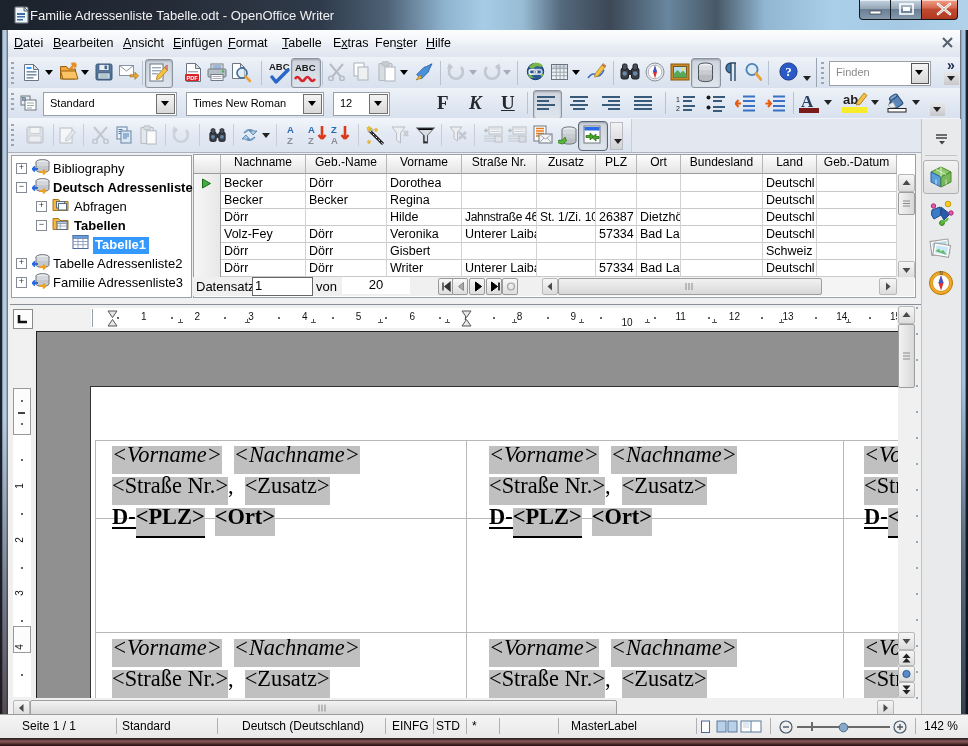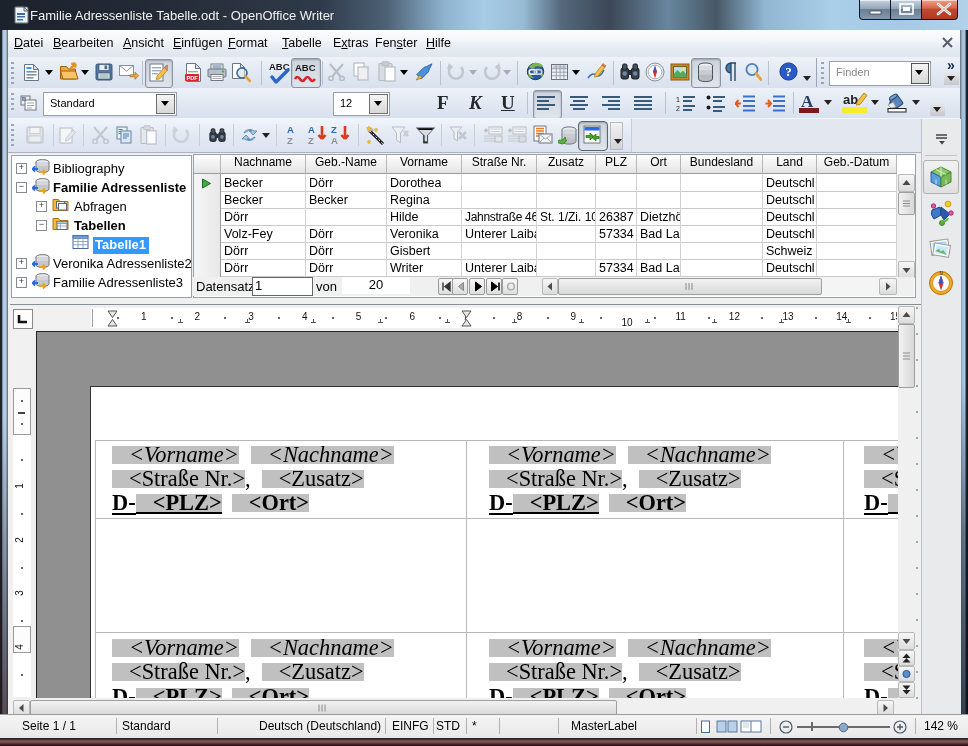--- a/index.html
+++ b/index.html
@@ -52,21 +52,21 @@
   #hruler{position:absolute;left:0px;top:3px;width:887px;height:20px;background:#f1f1f1;overflow:hidden;}
   #hruler .white{position:absolute;left:81px;top:0;right:0;bottom:0;background:#fff;}
   #vruler{position:absolute;left:3px;top:26px;width:18px;height:383px;background:#f1f1f1;}
   .rnum{position:absolute;font-size:10px;color:#111;font-family:"Liberation Sans",sans-serif;}
   .rdot{position:absolute;width:2px;height:2px;background:#333;border-radius:50%;}
   .rtab{position:absolute;width:5px;height:1.2px;background:#555;}
   .rtab::after{content:"";position:absolute;left:2px;top:-3px;width:1.2px;height:3px;background:#555;}
   
   #canvas{position:absolute;left:26px;top:26px;width:861px;height:366px;background:#909090;border-top:1px solid #222;border-left:1px solid #222;overflow:hidden;}
   #page{position:absolute;left:53px;top:54px;width:1200px;height:800px;background:#fff;border-left:1px solid #333;border-top:1px solid #333;}
-  .fld{background:#c0c0c0;display:inline-block;height:18px;line-height:18.5px;padding-left:17px;}
+  .fld{background:#c0c0c0;display:inline-block;height:28px;line-height:18.5px;}
   .db{display:inline-block;height:19px;line-height:18.5px;}
   .ub{border-bottom:2.2px solid #000;}
   .tline{position:absolute;background:#b8b8b8;}
   .tline.v{width:1px;}
   .tline.h{height:1px;}
   .lbl{position:absolute;font-family:"Liberation Serif",serif;font-size:22.4px;line-height:24.4px;color:#000;white-space:nowrap;}
   .lbl .it{font-style:italic;}
   .lbl .l3{font-weight:bold;}
   .sp{display:inline-block;}
   #hscroll{left:10px;top:699px;width:898px;height:16px;background:#f0f0f0;}
@@ -310,20 +310,26 @@
       <rect x="5" y="5" width="11" height="10" fill="#fff" stroke="#70767e"></rect>
       <rect x="2.5" y="2.5" width="3" height="3" fill="#8aa0b8" stroke="#4a5a6a" stroke-width=".5"></rect>
       <path d="M7 8 h7 M7 10.5 h7 M7 13 h5" stroke="#9aa" stroke-width="1"></path>
     </svg>
   <div class="combo" style="left:43px;top:92px;width:132px;height:22px;">
       <span class="txt">Standard</span>
       <span class="btn">
         <span class="darr" style="left:4px;top:6px;"></span>
       </span>
     </div>
+  <div class="combo" style="left:186px;top:92px;width:136px;height:22px;">
+      <span class="txt">Times New Roman</span>
+      <span class="btn">
+        <span class="darr" style="left:4px;top:6px;"></span>
+      </span>
+    </div>
   <div class="combo" style="left:333px;top:92px;width:55px;height:22px;">
       <span class="txt">12</span>
       <span class="btn">
         <span class="darr" style="left:4px;top:6px;"></span>
       </span>
     </div>
   <div class="abs" style="left:437px;top:92px;font-family:'Liberation Serif';font-size:19px;font-weight:bold;color:#24292e;">F</div>
   <div class="abs" style="left:469px;top:92px;font-family:'Liberation Serif';font-size:19px;font-style:italic;font-weight:bold;color:#24292e;">K</div>
   <div class="abs" style="left:501px;top:92px;font-family:'Liberation Serif';font-size:19px;font-weight:bold;color:#24292e;text-decoration:underline;">U</div>
   <div class="tsep" style="left:527px;top:92px;height:22px;"></div>
@@ -514,21 +520,21 @@
   <div id="treepanel" class="abs">
     <div class="plus" style="left:4px;top:7px;">+</div>
     <svg class="abs dbicon" style="left:20px;top:2px">
         <use href="#dbic"></use>
       </svg>
     <div class="ti" style="left:41px;top:5px;">Bibliography</div>
     <div class="plus" style="left:4px;top:26px;">−</div>
     <svg class="abs dbicon" style="left:20px;top:21px">
         <use href="#dbic"></use>
       </svg>
-    <div class="ti" style="left:41px;top:24px;font-weight:bold;">Familie Adressenliste</div>
+    <div class="ti" style="left:41px;top:24px;font-weight:bold;">Deutsch Adressenliste</div>
     <div class="plus" style="left:24px;top:45px;">+</div>
     <svg class="abs" style="left:40px;top:40px" width="18" height="17" viewBox="0 0 18 17">
         <path d="M1 3.5 h5.5 l1.5 2 h8 v9 h-15z" fill="#f5b73c" stroke="#a8761a"></path>
         <rect x="4.5" y="5.5" width="8" height="6.5" fill="#e8f0f8" stroke="#5a6a7a"></rect>
         <rect x="6.5" y="7.5" width="8" height="6.5" fill="#f8fbff" stroke="#5a6a7a"></rect>
       </svg>
     <div class="ti" style="left:62px;top:43px;">Abfragen</div>
     <div class="plus" style="left:24px;top:64px;">−</div>
     <svg class="abs" style="left:40px;top:59px" width="18" height="17" viewBox="0 0 18 17">
         <path d="M1 3.5 h5.5 l1.5 2 h8 v9 h-15z" fill="#f5b73c" stroke="#a8761a"></path>
@@ -540,21 +546,21 @@
     <svg class="abs" style="left:60px;top:78px" width="17" height="16" viewBox="0 0 17 16">
         <rect x="1" y="1.5" width="15" height="13" fill="#fff" stroke="#4a6a9a"></rect>
         <rect x="1" y="1.5" width="15" height="3" fill="#6a9ad8" stroke="#4a6a9a" stroke-width=".6"></rect>
         <path d="M1 7.5 h15 M1 10.7 h15 M6 4.5 v10 M11 4.5 v10" stroke="#7a92b4" stroke-width=".8"></path>
       </svg>
     <div class="ti" style="left:81px;top:81px;background:#3399ff;color:#fff;font-weight:bold;padding:0 3px 2px 2px;">Tabelle1</div>
     <div class="plus" style="left:4px;top:102px;">+</div>
     <svg class="abs dbicon" style="left:20px;top:97px">
         <use href="#dbic"></use>
       </svg>
-    <div class="ti" style="left:41px;top:100px;">Veronika Adressenliste2</div>
+    <div class="ti" style="left:41px;top:100px;">Tabelle Adressenliste2</div>
     <div class="plus" style="left:4px;top:121px;">+</div>
     <svg class="abs dbicon" style="left:20px;top:116px">
         <use href="#dbic"></use>
       </svg>
     <div class="ti" style="left:41px;top:119px;">Familie Adressenliste3</div>
   </div>
   <svg width="0" height="0" style="position:absolute">
       <defs>
     <g id="dbic">
           <ellipse cx="10.5" cy="4" rx="6.5" ry="2.4" fill="#e8eaec" stroke="#70767e"></ellipse>
@@ -907,21 +913,21 @@
         <path d="M13 5.5 L15.5 13 L13 20.5 L10.5 13z" fill="#d83030"></path>
         <path d="M13 5.5 L15.5 13 h-5z" fill="#3858c8"></path>
         <text x="13" y="4.5" font-size="4.5" text-anchor="middle" fill="#333" font-family="Liberation Sans">N</text>
       </svg>
   </div>
   <div id="statusbar" class="abs">
     <div class="abs" style="left:22px;top:4px;">Seite 1 / 1</div>
     <div class="ssep" style="left:116px;"></div>
     <div class="abs" style="left:122px;top:4px;">Standard</div>
     <div class="ssep" style="left:217px;"></div>
-    <div class="abs" style="left:259px;top:4px;">Deutsch (Deutschland)</div>
+    <div class="abs" style="left:242px;top:4px;">Deutsch (Deutschland)</div>
     <div class="ssep" style="left:385px;"></div>
     <div class="abs" style="left:392px;top:4px;">EINFG</div>
     <div class="ssep" style="left:433px;"></div>
     <div class="abs" style="left:436px;top:4px;">STD</div>
     <div class="ssep" style="left:466px;"></div>
     <div class="abs" style="left:472px;top:4px;">*</div>
     <div class="ssep" style="left:499px;"></div>
     <div class="ssep" style="left:558px;"></div>
     <div class="abs" style="left:571px;top:4px;">MasterLabel</div>
     <div class="ssep" style="left:696px;"></div>

